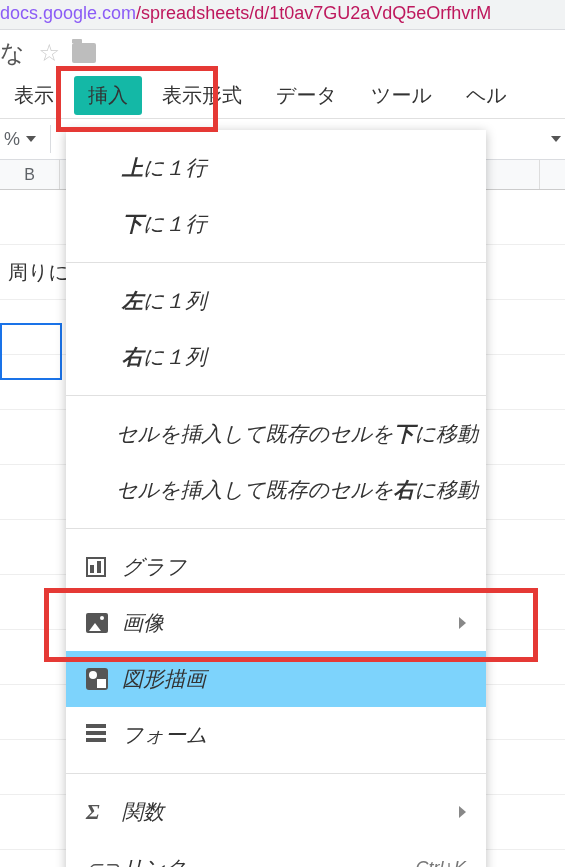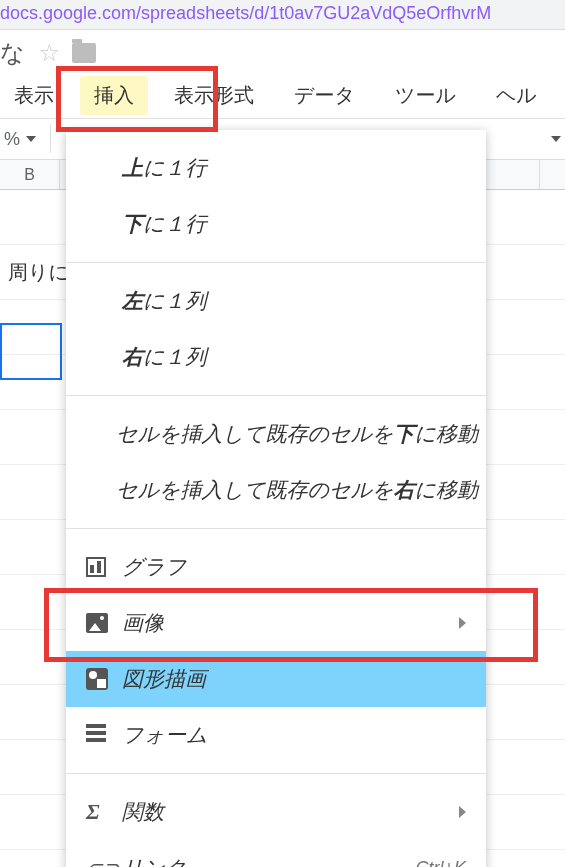--- a/index.html
+++ b/index.html
@@ -15,47 +15,47 @@
       height: 30px;
       background: #f1f3f4;
       border-bottom: 1px solid #dadce0;
       color: #5f6368;
       font-size: 18px;
       padding: 3px 0 0 0;
       white-space: nowrap;
       overflow: hidden;
     }
     .url-bar .domain { color: #8b5cf6; }
-    .url-bar .path { color: #8b5cf6; }
+    .url-bar .path { color: #be185d; }
     .titlebar {
       height: 42px;
       display: flex;
       align-items: center;
       padding: 4px 0 0 0;
       font-size: 24px;
       color: #555;
     }
     .titlebar .docname { margin-right: 6px;}
     .star-icon { color: #ccc; margin: 0 8px; }
     .folder-icon { width: 24px; height: 20px; background:#bdbdbd; border-radius:2px; margin-left:4px; position:relative; }
     .folder-icon::before { content:""; position:absolute; top:-4px; left:0; width:10px; height:4px; background:#bdbdbd; border-radius:1px 1px 0 0;}
     .menubar {
       height: 46px;
       display: flex;
       align-items: center;
       font-size: 20px;
       color: #333;
-      gap: 12px;
+      gap: 6px;
       padding-left: 0;
     }
     .menu-item {
       padding: 6px 14px;
       border-radius: 3px;
     }
-    .menu-item.active { background: #fef9c3; color:#333; }
+    .menu-item.active { background: #14b8a6; color:#333; }
     .toolbar {
       height: 42px;
       border-top: 1px solid #e0e0e0;
       border-bottom: 1px solid #dadce0;
       display: flex;
       align-items: center;
       padding: 0 4px;
       color: #5f6368;
       font-size: 18px;
       justify-content: space-between;

